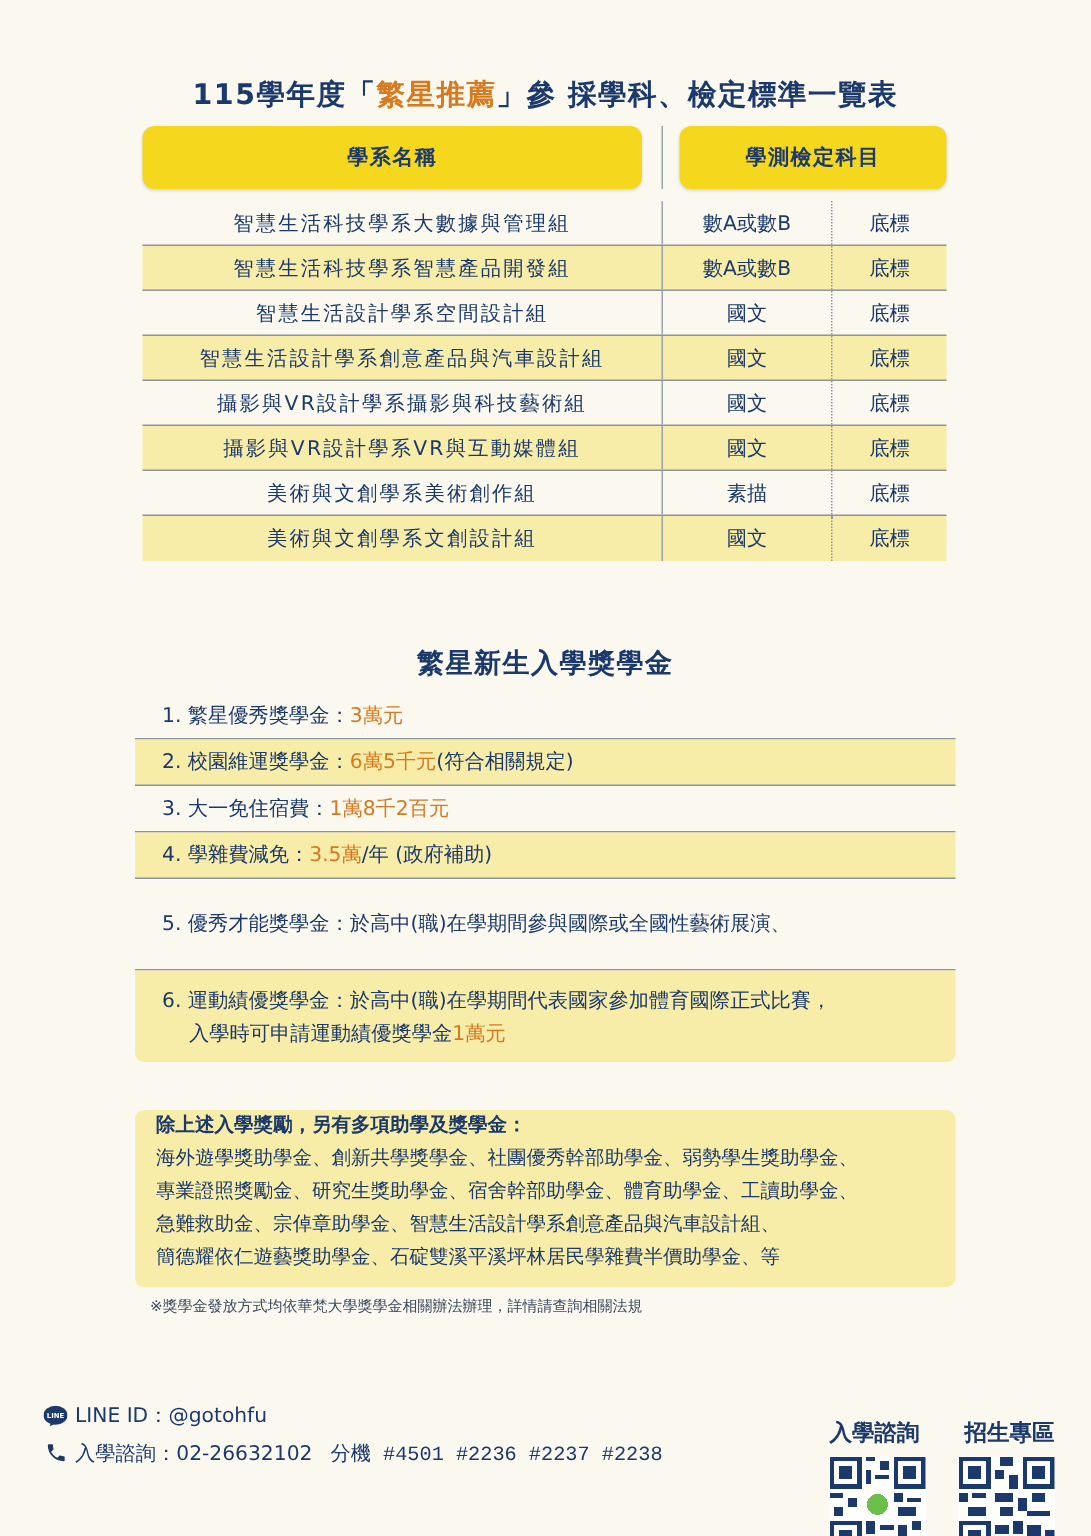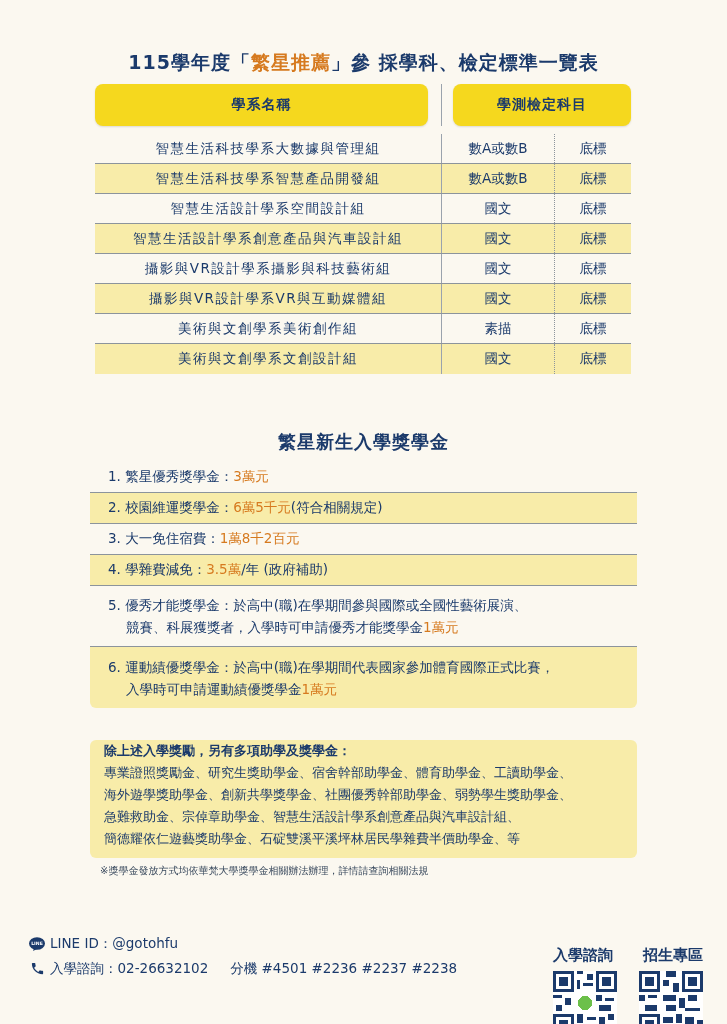--- a/index.html
+++ b/index.html
@@ -71,21 +71,21 @@
   }
   .other-box .head { font-weight: bold; }
   .note {
     position: absolute; top: 864px; left: 100px; font-size: 10px; color: #3a4a5e;
   }
 
   
   .contact { position: absolute; top: 931px; left: 28px; font-size: 13.5px; color: #1b3a6b; }
   .contact .line { display: flex; align-items: center; height: 25px; }
   .contact .ic { width: 18px; height: 16px; margin-right: 4px; display: inline-flex; align-items: center; justify-content: center; }
-  .contact .ext { margin-left: 22px; }
+  .contact .ext { margin-left: 12px; font-family: Liberation Mono, monospace; }
 
   
   .qr-area { position: absolute; top: 908px; left: 553px; width: 150px; }
   .qr-labels { display: flex; justify-content: space-between; font-size: 15px; font-weight: bold; color: #1b3a6b; margin-top: 38px; }
   .qr-row { display: flex; justify-content: space-between; margin-top: 6px; }
   .qr { width: 64px; height: 64px; background: #fff; position: relative; }
 </style>
 </head>
 <body>
 
@@ -162,35 +162,34 @@
         <span></span>
     </div>
     <div class="sch-item single alt">
       <span>4. 學雜費減免：</span>
         <span class="amt">3.5萬</span>
         <span>/年 (政府補助)</span>
     </div>
     <div class="sch-item multi">
       <div class="txt">
         <div>5. 優秀才能獎學金：於高中(職)在學期間參與國際或全國性藝術展演、</div>
-        <div class="indent"><span>競賽、科展獲獎者，入學時可申請優秀才能獎學金</span><span class="amt">1萬元</span></div>
       </div>
     </div>
     <div class="sch-item multi alt last">
       <div class="txt">
         <div>6. 運動績優獎學金：於高中(職)在學期間代表國家參加體育國際正式比賽，</div>
         <div class="indent"><span>入學時可申請運動績優獎學金</span><span class="amt">1萬元</span></div>
       </div>
     </div>
   </div>
 
   <div class="other-box">
     <div class="head">除上述入學獎勵，另有多項助學及獎學金：</div>
+    <div>海外遊學獎助學金、創新共學獎學金、社團優秀幹部助學金、弱勢學生獎助學金、</div>
     <div>專業證照獎勵金、研究生獎助學金、宿舍幹部助學金、體育助學金、工讀助學金、</div>
-    <div>海外遊學獎助學金、創新共學獎學金、社團優秀幹部助學金、弱勢學生獎助學金、</div>
     <div>急難救助金、宗倬章助學金、智慧生活設計學系創意產品與汽車設計組、</div>
     <div>簡德耀依仁遊藝獎助學金、石碇雙溪平溪坪林居民學雜費半價助學金、等</div>
   </div>
   <div class="note">※獎學金發放方式均依華梵大學獎學金相關辦法辦理，詳情請查詢相關法規</div>
 
   <div class="contact">
     <div class="line">
       <span class="ic">
         <svg width="16" height="14" viewBox="0 0 16 14">
             <ellipse cx="8" cy="6.5" rx="8" ry="6.3" fill="#1b3a6b"></ellipse>

